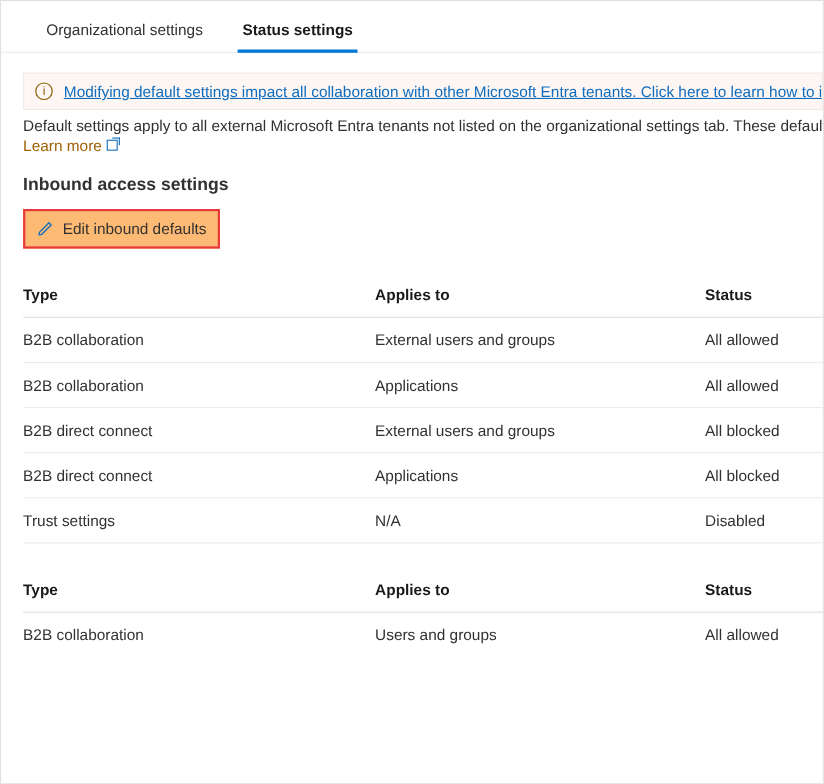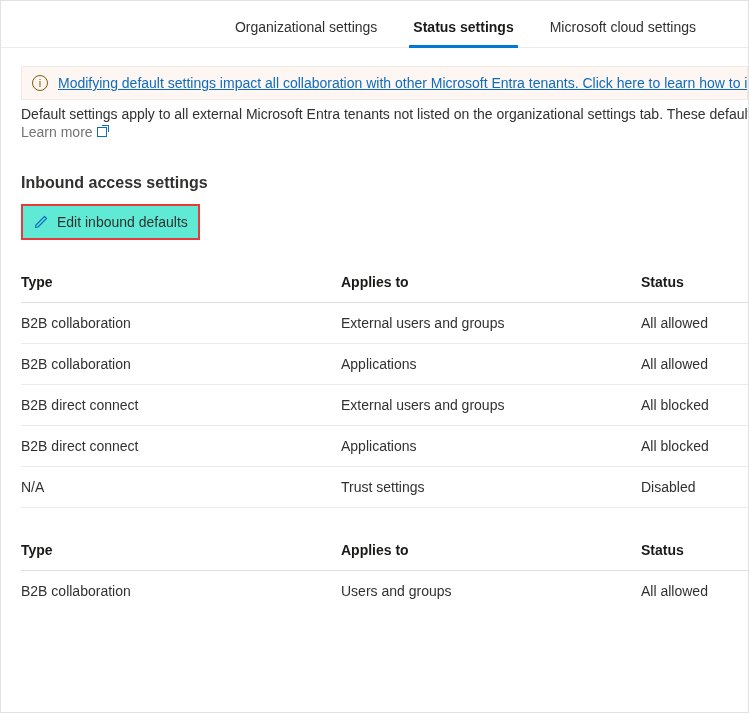--- a/index.html
+++ b/index.html
@@ -8,23 +8,22 @@
       font-size: 14px;
       color: #323130;
       background: #fff;
       width: 749px;
       height: 713px;
       overflow: hidden;
       border: 1px solid #e1e1e1;
     }
     .tabs {
       display: flex;
-      padding: 8px 20px 0 9px;
+      padding: 8px 20px 0 37px;
       border-bottom: 1px solid #edebe9;
-      justify-content: flex-end;
     }
     .tab {
       padding: 10px 4px 12px 4px;
       margin-right: 28px;
       cursor: pointer;
       color: #323130;
       position: relative;
     }
     .tab.active {
       font-weight: 600;
@@ -65,21 +64,21 @@
       cursor: pointer;
       white-space: nowrap;
     }
     .desc {
       color: #323130;
       margin-bottom: 2px;
       white-space: nowrap;
       overflow: hidden;
     }
     .learn-more {
-      color: #737373;
+      color: #a16207;
       cursor: pointer;
       display: inline-flex;
       align-items: center;
       gap: 4px;
     }
     .ext-icon {
       width: 10px; height: 10px;
       border: 1px solid #0f6cbd;
       position: relative;
       display: inline-block;
@@ -88,31 +87,31 @@
       content: "";
       position: absolute;
       top: -3px; right: -3px;
       width: 6px; height: 6px;
       border-top: 1px solid #0f6cbd;
       border-right: 1px solid #0f6cbd;
     }
     .section-title {
       font-weight: 600;
       font-size: 16px;
-      margin-top: 34px;
+      margin-top: 20px;
       margin-bottom: 12px;
     }
     .edit-btn {
       display: inline-flex;
       align-items: flex-end;
       gap: 8px;
       padding: 8px 10px;
       cursor: pointer;
       border: 2.5px solid #e83a3a;
-      background: #5eead4;
+      background: #fdba74;
       color: #323130;
       font-family: inherit;
       font-size: 14px;
     }
     .pencil { color: #0f6cbd; display: inline-flex; }
     .table {
       margin-top: 22px;
       width: 820px;
     }
     .thead, .trow {
@@ -129,21 +128,20 @@
     .trow { color: #323130; }
     .cell { padding-right: 8px; white-space: nowrap; }
     #outbound-rows .trow:last-child { border-bottom: none; }
   </style>
 </head>
 <body>
 
 <div class="tabs" id="tabs">
     <div class="tab">Organizational settings</div>
     <div class="tab active">Status settings</div>
-    <div class="tab">Microsoft cloud settings</div>
   </div>
 
 <div class="content">
 
   <div class="info-bar">
     <span class="info-icon">i</span>
     <a class="info-link">Modifying default settings impact all collaboration with other Microsoft Entra tenants. Click here to learn how to identify</a>
   </div>
 
   <div class="desc">Default settings apply to all external Microsoft Entra tenants not listed on the organizational settings tab. These default settings</div>
@@ -184,22 +182,22 @@
           <div class="cell">B2B direct connect</div>
           <div class="cell">External users and groups</div>
           <div class="cell">All blocked</div>
         </div>
         <div class="trow">
           <div class="cell">B2B direct connect</div>
           <div class="cell">Applications</div>
           <div class="cell">All blocked</div>
         </div>
         <div class="trow">
+          <div class="cell">Trust settings</div>
           <div class="cell">N/A</div>
-          <div class="cell">Trust settings</div>
           <div class="cell">Disabled</div>
         </div>
       </div>
   </div>
 
   
 
   <div class="table">
     <div class="thead">
       <div class="cell">Type</div>

